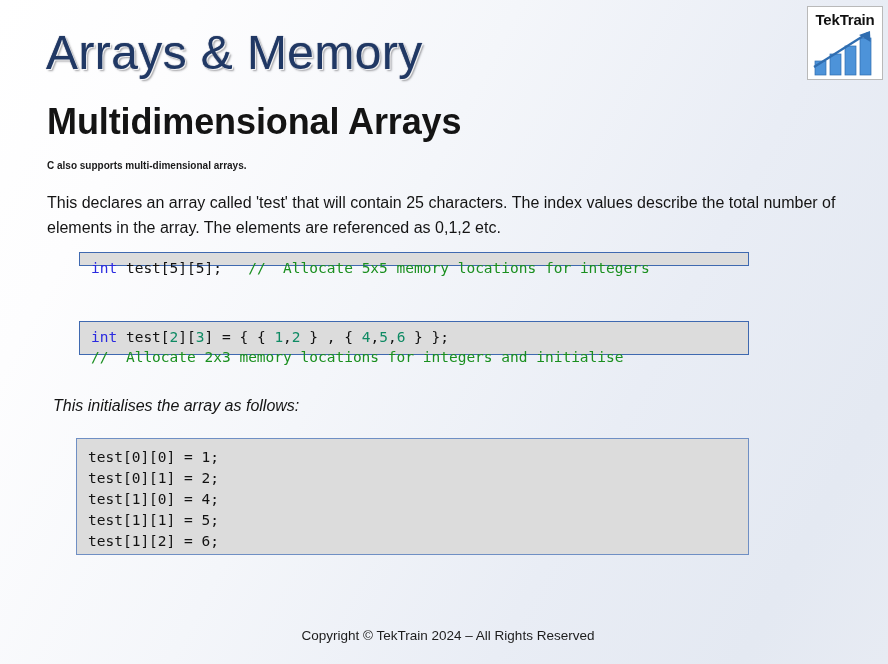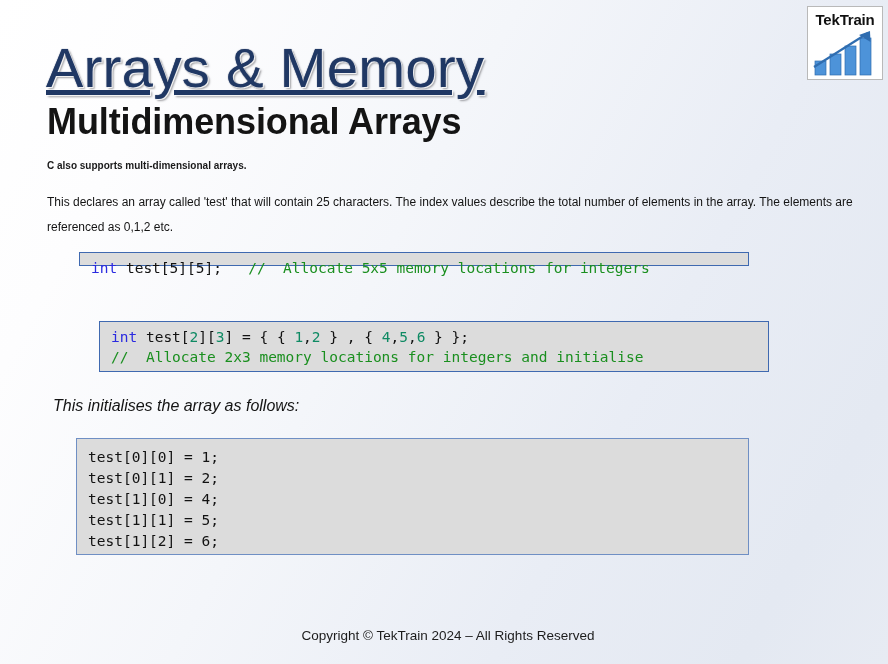--- a/index.html
+++ b/index.html
@@ -51,32 +51,31 @@
     margin-top: 2px;
     width: 66px;
     height: 48px;
     display: block;
   }
 
   
   .title {
     position: absolute;
     left: 46px;
-    top: 35px;
-    font-family: "Liberation Sans", sans-serif;
-    font-size: 56px;
+    top: 25px;
+    font-family: "Liberation Sans", sans-serif;
+    font-size: 48px;
     font-weight: normal;
     color: #203864;
     letter-spacing: 0.4px;
     text-shadow:
       1px 1px 0px rgba(255,255,255,0.85),
       2px 2px 2px rgba(90,90,95,0.55),
       0px 0px 1px rgba(20,38,80,0.9);
     white-space: nowrap;
-    text-decoration: underline;
   }
   .subtitle {
     position: absolute;
     left: 47px;
     top: 101px;
     font-family: "Liberation Sans", sans-serif;
     font-size: 36px;
     font-weight: bold;
     color: #141414;
     letter-spacing: -0.1px;
@@ -91,21 +90,21 @@
     font-size: 10px;
     color: #1a1a1a;
     white-space: nowrap;
     font-weight: bold;
   }
   .para {
     position: absolute;
     left: 47px;
     top: 190px;
     width: 815px;
-    font-size: 12px;
+    font-size: 16px;
     line-height: 25px;
     color: #141414;
   }
   .initline {
     position: absolute;
     left: 53px;
     top: 397px;
     font-size: 16px;
     color: #141414;
     white-space: nowrap;
@@ -130,23 +129,22 @@
     left: 79px;
     top: 252px;
     width: 670px;
     height: 14px;
     padding-top: 5px;
   }
   #code-block-2 {
     left: 79px;
     top: 321px;
     width: 670px;
-    height: 51px;
+    height: 34px;
     padding-top: 5px;
-    margin-left: 20px;
   }
   #code-block-3 {
     left: 76px;
     top: 438px;
     width: 673px;
     height: 117px;
     border-color: #6f8fc4;
     padding-top: 8px;
     line-height: 21px;
   }

